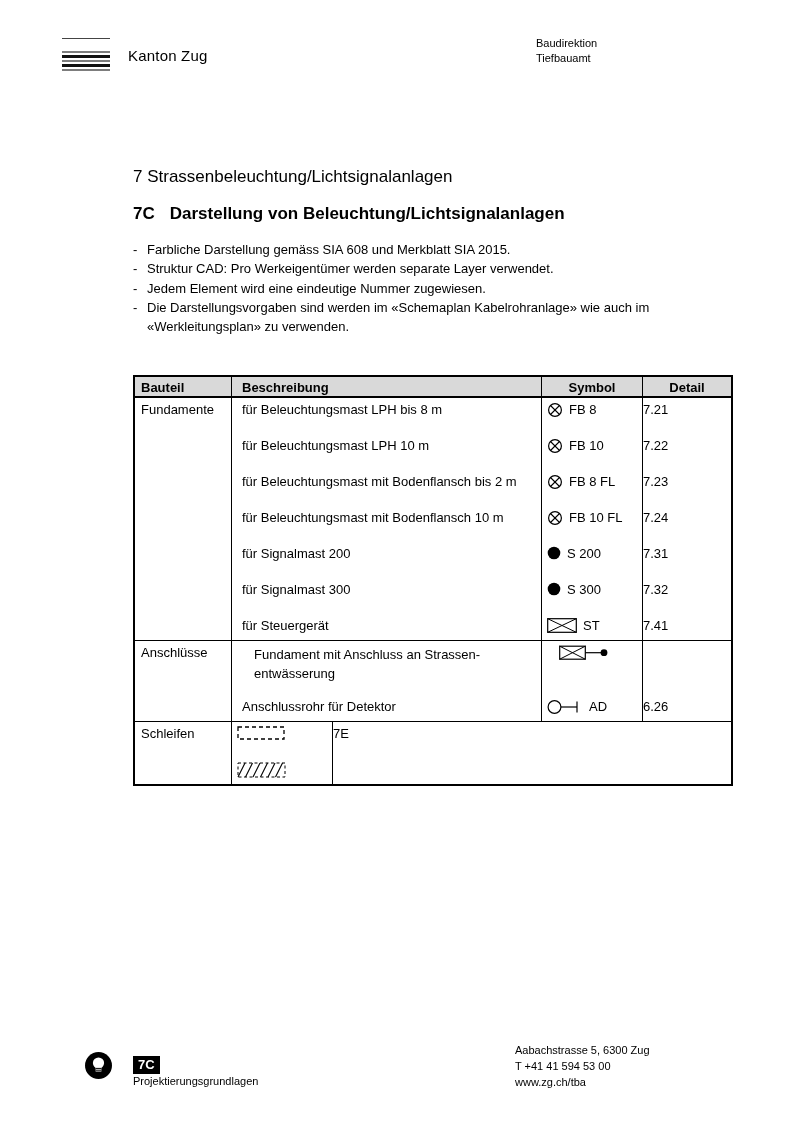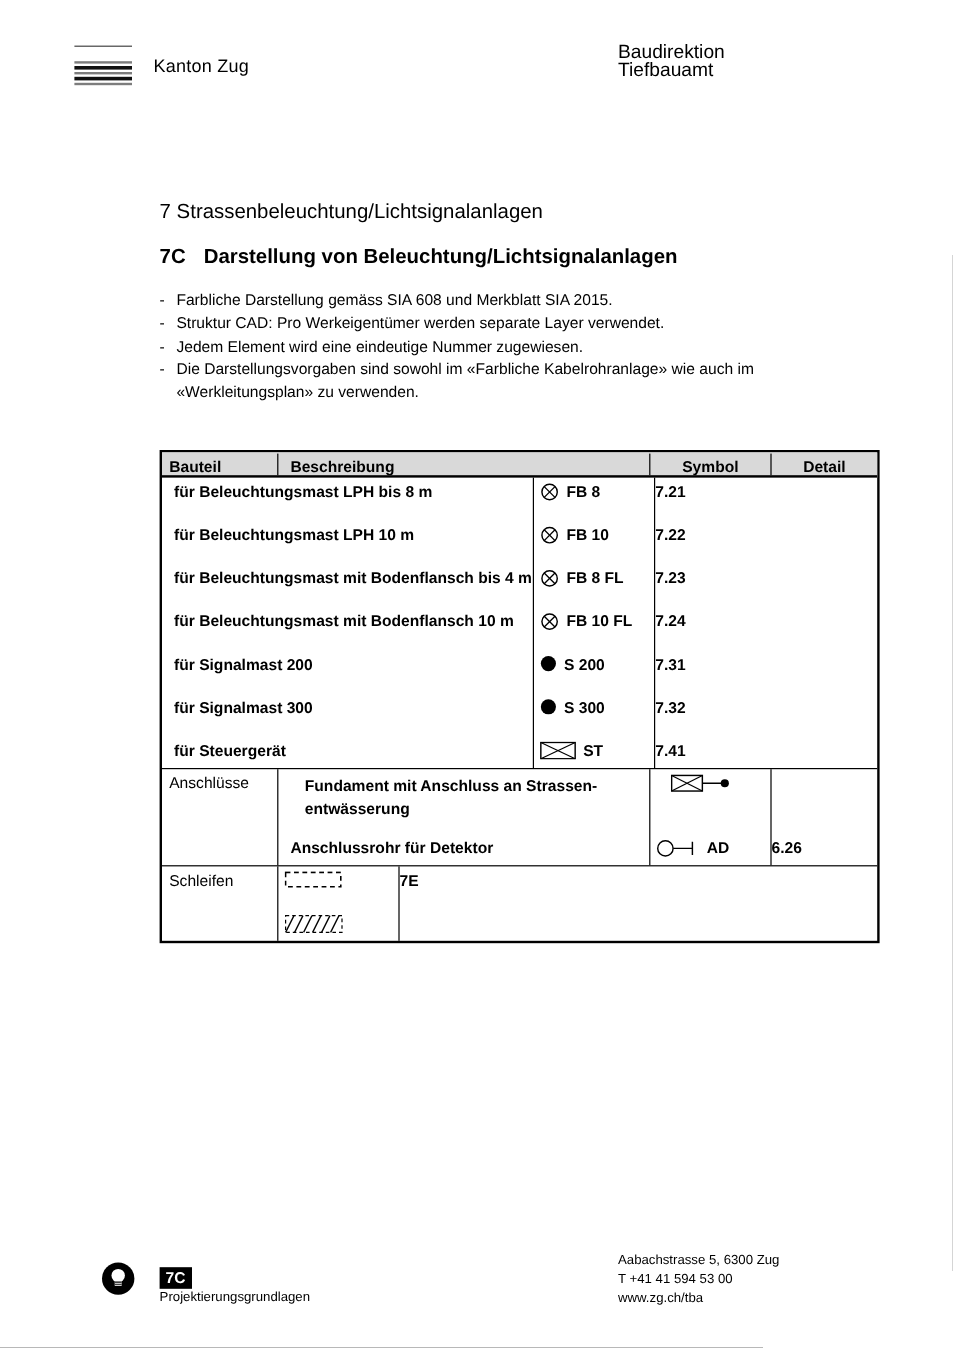--- a/index.html
+++ b/index.html
@@ -12,43 +12,43 @@
   
   .logo{position:absolute;left:62px;top:38px;width:48px;height:36px;}
   .logo .l{position:absolute;left:0;width:48px;}
   .l1{top:0;height:1px;background:#444;}
   .l2{top:13px;height:2px;background:#7d7d7d;}
   .l3{top:17px;height:3px;background:#111;}
   .l4{top:22px;height:2px;background:#7d7d7d;}
   .l5{top:26px;height:3px;background:#111;}
   .l6{top:31px;height:2px;background:#7d7d7d;}
   .canton{position:absolute;left:128px;top:47px;font-size:15px;letter-spacing:0.2px;}
-  .hdr-right{position:absolute;left:515px;top:36px;font-size:16px;line-height:15px;}
+  .hdr-right{position:absolute;left:536px;top:36px;font-size:11px;line-height:15px;}
   
   .section-label{position:absolute;left:133px;top:167px;font-size:17px;}
   .doc-title{position:absolute;left:133px;top:204px;font-size:17px;font-weight:bold;display:flex;gap:15px;}
   .notes{position:absolute;left:133px;top:240px;width:560px;font-size:13px;line-height:19.3px;}
   .bullet{display:flex;}
   .bullet .dash{width:14px;flex:0 0 14px;}
   .bullet .btext{flex:1;}
   
   .tbl{position:absolute;left:133px;top:375px;width:600px;border:2px solid #000;box-sizing:border-box;}
   .trow{display:flex;box-sizing:border-box;}
-  .thead{background:#d9d9d9;border-bottom:2px solid #000;height:21px;font-weight:bold;align-items:center;}
+  .thead{background:#d9d9d9;border-bottom:2px solid #000;height:21px;font-weight:bold;}
   .thead .cell{padding-top:3px;}
   .cell{box-sizing:border-box;font-size:13px;}
   .c1{width:97px;border-right:1px solid #000;padding-left:6px;}
   .c2{width:310px;border-right:1px solid #000;padding-left:10px;}
   .c3{width:101px;border-right:1px solid #000;padding-left:5px;}
   .c4{flex:1;text-align:left;}
   .thead .c3,.thead .c4{text-align:center;padding-left:0;}
   .tgroup{border-top:1px solid #000;}
   .tgroup:first-of-type{border-top:none;}
   .tgroup .cell{padding-top:4px;padding-bottom:0;}
-  .sub{height:36px;line-height:16px;overflow:visible;font-weight:bold;}
+  .sub{height:36px;line-height:16px;overflow:visible;}
   .sub.multi{height:54px;line-height:19px;white-space:pre-line;margin-left:12px;}
   .sub:last-child{height:22px;}
   .symline{display:flex;gap:6px;height:16px;}
   .symline svg{display:block;}
   
   .bulb{position:absolute;left:84px;top:1051px;}
   .badge{position:absolute;left:133px;top:1056px;background:#000;color:#fff;font-size:13px;font-weight:bold;padding:1px 5px 2px 5px;}
   .doc-subtitle{position:absolute;left:133px;top:1075px;font-size:11px;}
   .meta{position:absolute;left:338px;top:1058px;font-size:11px;line-height:16px;display:grid;grid-template-columns:47px auto;}
   .addr{position:absolute;left:515px;top:1042px;font-size:11px;line-height:16px;}
@@ -86,37 +86,38 @@
       <div class="bullet">
         <span class="dash">-</span>
         <span class="btext">Struktur CAD: Pro Werkeigentümer werden separate Layer verwendet.</span>
       </div>
       <div class="bullet">
         <span class="dash">-</span>
         <span class="btext">Jedem Element wird eine eindeutige Nummer zugewiesen.</span>
       </div>
       <div class="bullet">
         <span class="dash">-</span>
-        <span class="btext">Die Darstellungsvorgaben sind sowohl im «Farbliche Kabelrohranlage» wie auch im «Werkleitungsplan» zu verwenden.</span>
+        <span class="btext">Die Darstellungsvorgaben sind werden im «Schemaplan Kabelrohranlage» wie auch im «Werkleitungsplan» zu verwenden.</span>
       </div>
     </div>
 
   <div class="tbl">
     <div class="trow thead">
       <div class="cell c1">Bauteil</div>
       <div class="cell c2">Beschreibung</div>
       <div class="cell c3">Symbol</div>
       <div class="cell c4">Detail</div>
     </div>
     <div>
         <div class="trow tgroup">
+          <div class="cell c1">Fundamente</div>
           <div class="cell c2">
             <div class="sub">für Beleuchtungsmast LPH bis 8 m</div>
             <div class="sub">für Beleuchtungsmast LPH 10 m</div>
-            <div class="sub">für Beleuchtungsmast mit Bodenflansch bis 4 m</div>
+            <div class="sub">für Beleuchtungsmast mit Bodenflansch bis 2 m</div>
             <div class="sub">für Beleuchtungsmast mit Bodenflansch 10 m</div>
             <div class="sub">für Signalmast 200</div>
             <div class="sub">für Signalmast 300</div>
             <div class="sub">für Steuergerät</div>
           </div>
           <div class="cell c3">
             <div class="sub">
               <div class="symline">
                 <svg width="16" height="16" viewBox="0 0 16 16">
                   <circle cx="8" cy="8" r="6.4" stroke="#000" fill="none" stroke-width="1.2"></circle>

